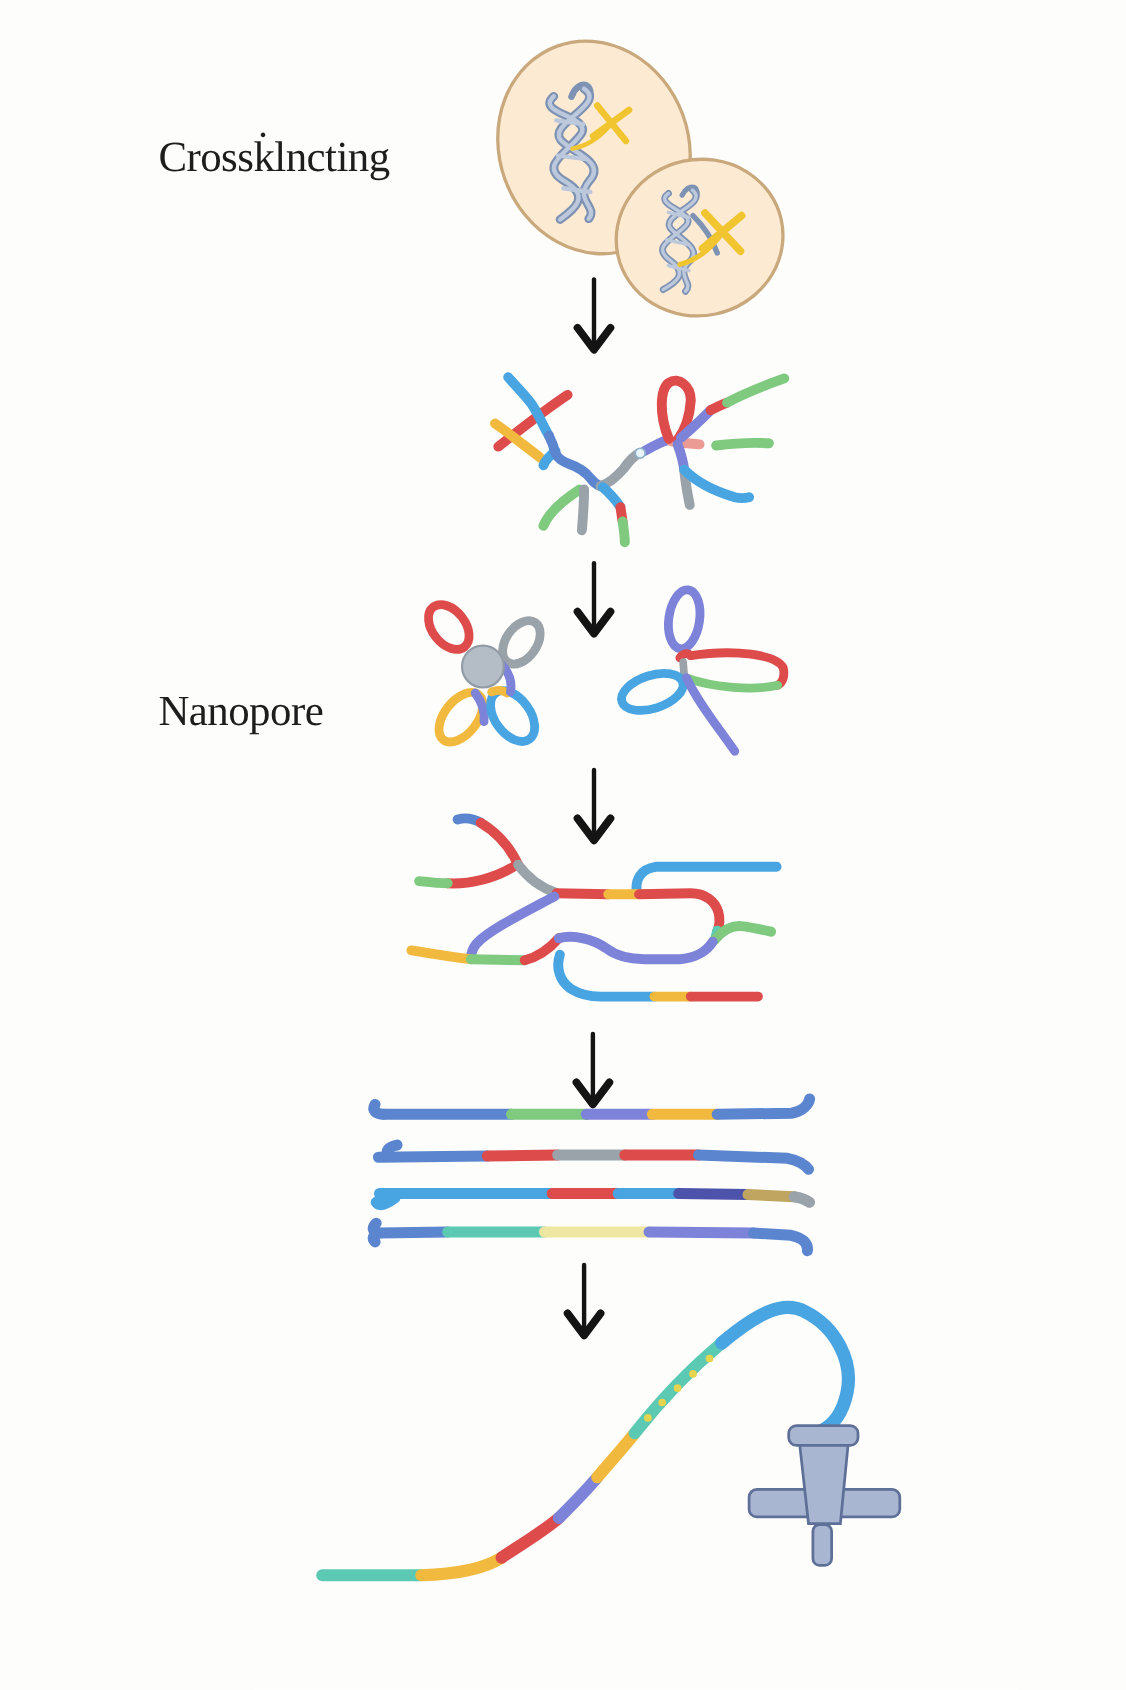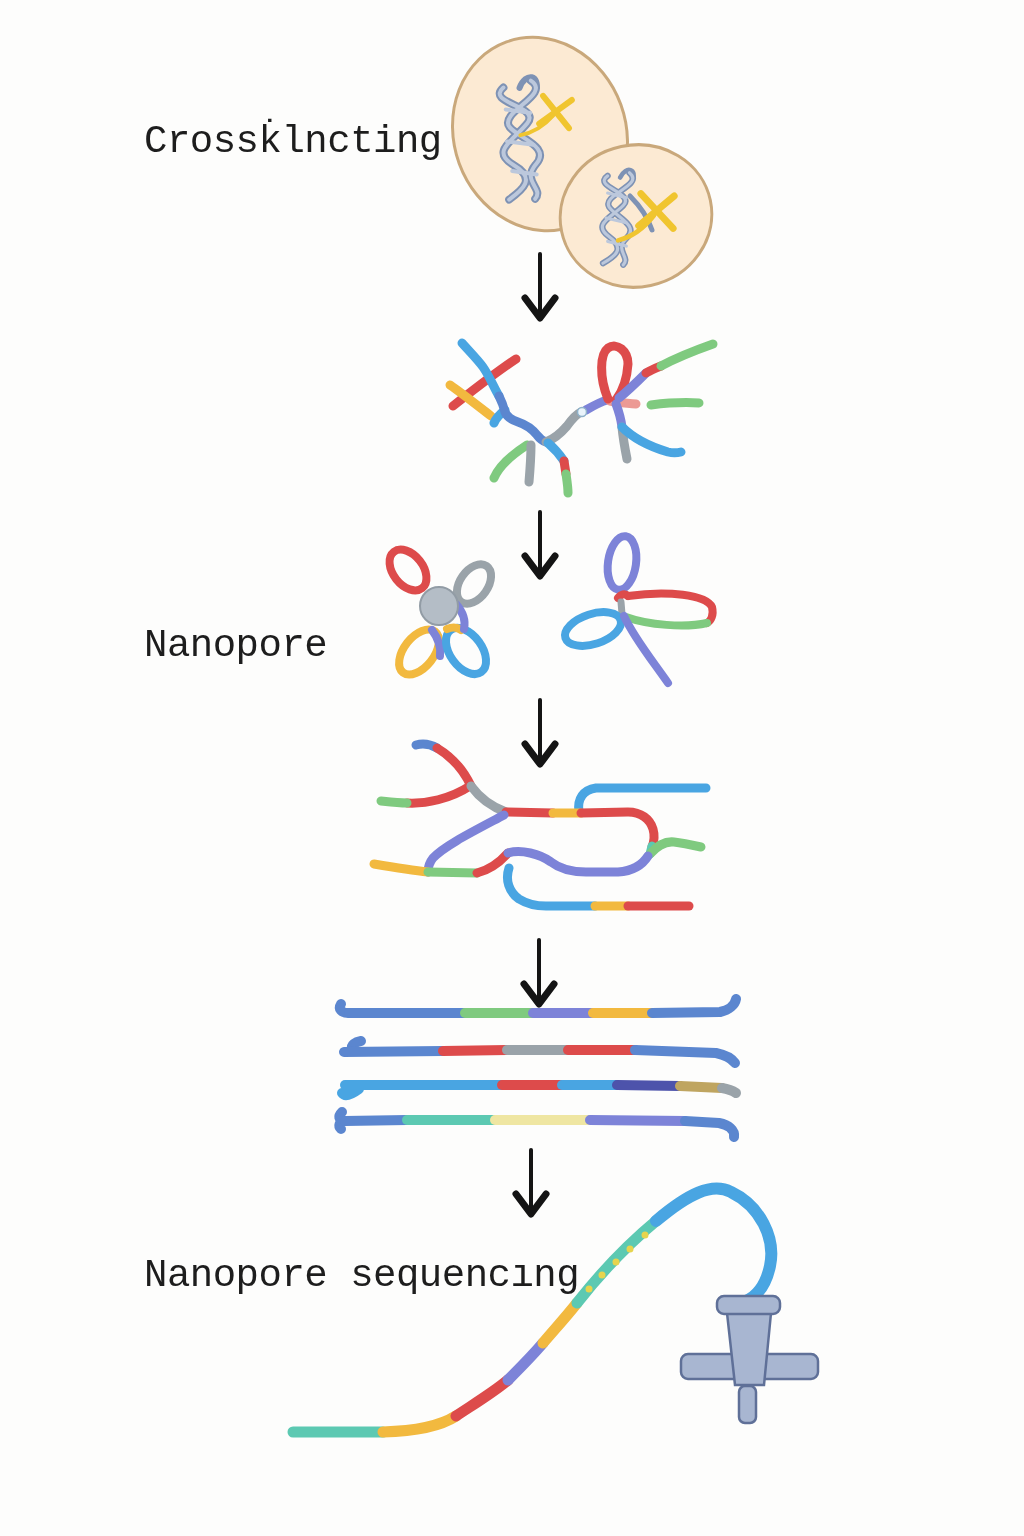--- a/index.html
+++ b/index.html
@@ -1,17 +1,17 @@
 <!DOCTYPE html>
 <html style="--background: #fdfdfc; --text: #1d1d1d; --arrow: #141414; --cell-fill: #fcead3; --cell-stroke: #c9a87b; --helix-dark: #7e92b4; --helix-light: #bcc8dc; --crosslink: #f0c52f; --blue: #5b86cf; --sky: #49a5e2; --red: #dd4b4b; --salmon: #ec9a94; --yellow: #f2b93f; --pale-yellow: #efe6a2; --green: #7fca7f; --teal: #5cc9b2; --gray-strand: #9aa3a9; --purple: #7d83d8; --indigo: #4d53ab; --tan: #bfa560; --ball-fill: #b4bdc6; --ball-stroke: #929ca5; --device-fill: #a8b6d1; --device-stroke: #5f7098; --dot-yellow: #e6d44e;"><head>
 <meta charset="utf-8">
 <style>
   html,body{margin:0;padding:0;background:#fff;}
   .canvas{position:relative;width:1024px;height:1536px;background:var(--background,#fdfdfc);
-          overflow:hidden;font-family:Liberation Mono, monospace;}
+          overflow:hidden;font-family:Liberation Serif, serif;}
   .canvas svg{position:absolute;left:0;top:0;}
   .lbl{position:absolute;color:var(--text,#1d1d1d);font-size:39px;letter-spacing:-0.5px;
        white-space:nowrap;font-weight:400;}
   
   .s{fill:none;stroke-linecap:round;stroke-linejoin:round;stroke-width:9px;}
   .w4{stroke-width:4px}.w5{stroke-width:5px}.w6{stroke-width:6px}
   .w7{stroke-width:7px}.w8{stroke-width:8px}.w10{stroke-width:10px}.w11{stroke-width:11px}
   .w12{stroke-width:12px}
   .blue{stroke:var(--blue)} .sky{stroke:var(--sky)} .red{stroke:var(--red)}
   .yellow{stroke:var(--yellow)} .paleyellow{stroke:var(--pale-yellow)}
@@ -25,21 +25,20 @@
   .nick{fill:#eaf4fb;stroke:#8fb2ca;stroke-width:1.5px;}
   .seqdot{fill:var(--dot-yellow);}
 </style>
 </head>
 <body>
 
 <div class="canvas">
 
   <div class="lbl" style="left:144px;top:120px">Crossk̇lncting</div>
   <div class="lbl" style="left:144px;top:624px">Nanopore</div>
-  <div class="lbl" style="left:144px;top:1254px">Nanopore sequencıng</div>
 
   <svg width="1024" height="1536" viewBox="0 0 1024 1536">
     <defs>
       <g id="arrow">
         <path class="s w4 arrowline" d="M0,0 L0,60"></path>
         <path class="s w7 arrowline" d="M-15,44 L0,64 L15,44"></path>
       </g>
       <g id="helix">
         <path class="s w8 helixd" d="M-12,-54 C-32,-40 24,-32 8,-16 C-8,0 -32,8 -10,24 C12,40 -4,50 -18,58"></path>
         <path class="s w8 helixd" d="M16,-58 C36,-42 -20,-30 -10,-14 C-2,-2 30,10 12,26 C-4,42 18,50 8,60"></path>

